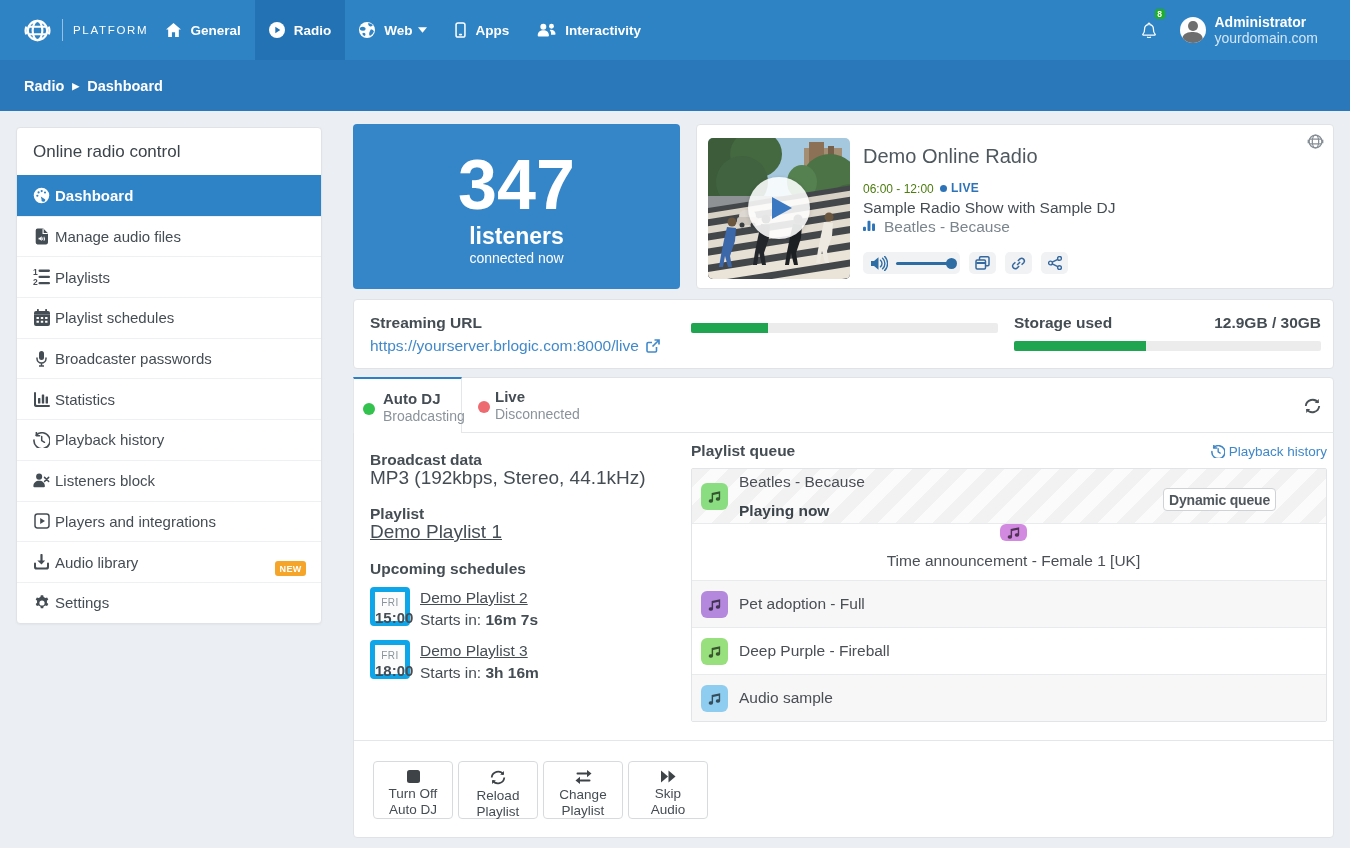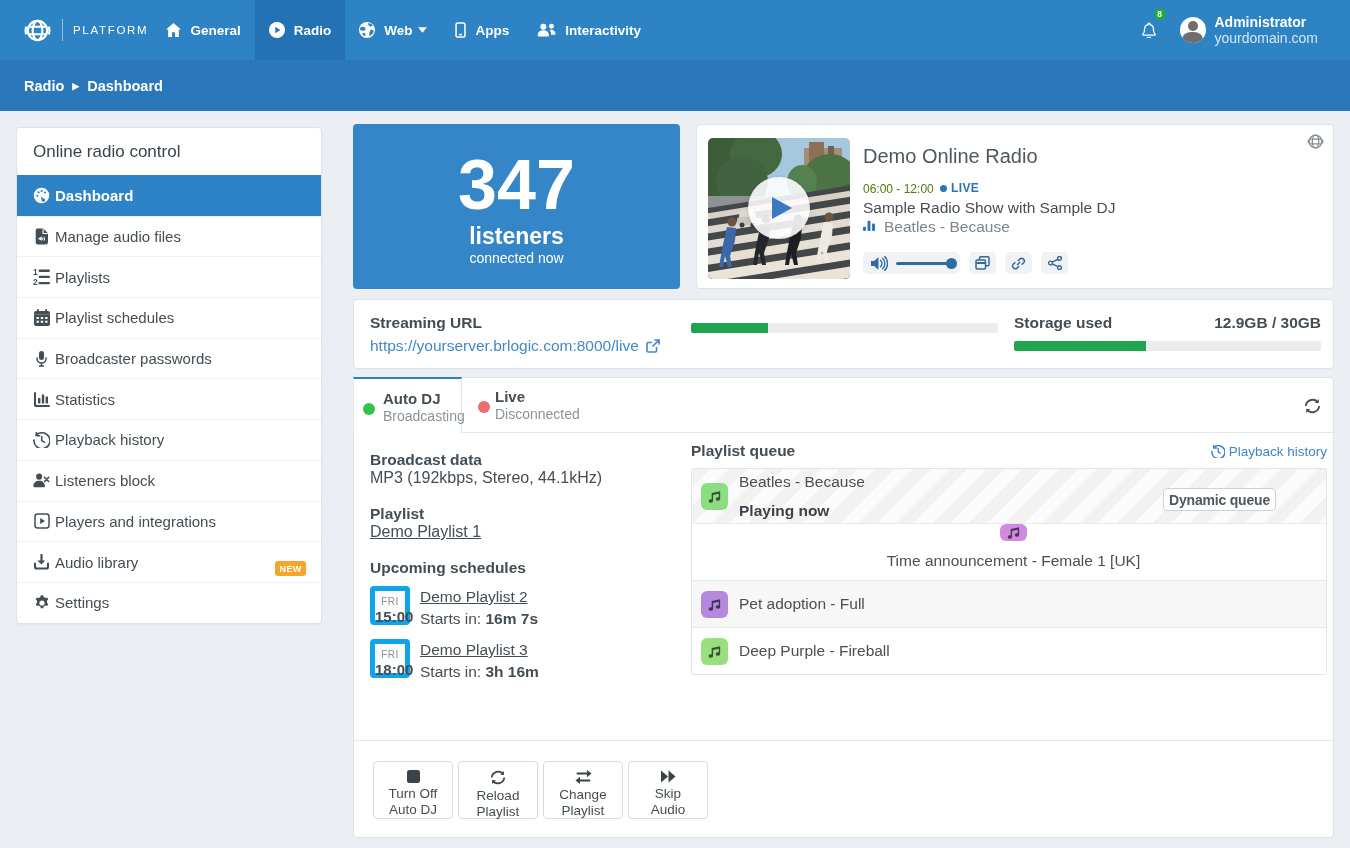--- a/index.html
+++ b/index.html
@@ -77,21 +77,21 @@
 .tab { position:absolute; top:0; height:56px; padding:11px 0 0 0; }
 .tab .tt { font-size:15px; font-weight:700; color:#454d54; }
 .tab .ts { font-size:14px; color:#8a939b; margin-top:1px; }
 .tab1 { left:0; width:109px; background:#fff; border-top:2px solid #2e80c4; border-right:1px solid #e4e7e9; border-left:1px solid #e4e7e9; padding-left:29px; }
 .tab1 .dotg { position:absolute; left:9px; top:24px; width:12px; height:12px; border-radius:50%; background:#32c24d; }
 .tab2 { left:109px; padding-left:33px; width:130px; }
 .tab2 .dotr { position:absolute; left:16px; top:24px; width:12px; height:12px; border-radius:50%; background:#ec6a70; }
 .refresh { position:absolute; right:13px; top:21px; }
 
 .bd-label { font-size:15.5px; font-weight:700; color:#454d54; line-height:18px; }
-.bd-text { font-size:16px; color:#454d54; line-height:18px; }
+.bd-text { font-size:19px; color:#454d54; line-height:18px; }
 .leftcol { position:absolute; left:16px; top:73px; width:300px; }
 .schedrow { display:flex; gap:10px; margin-bottom:11px; }
 .timebox { width:40px; height:39px; border:5px solid #0ea5e9; background:#fcfcfc; border-radius:4px; text-align:center; flex:none; }
 .timebox .d { font-size:10px; color:#8a939b; letter-spacing:.5px; margin-top:5px; }
 .timebox .t { font-size:15px; font-weight:700; color:#454d54; margin-top:1px; }
 .schedrow .si { padding-top:2px; }
 .schedrow .si a { font-size:15.5px; color:#454d54; text-decoration:underline; }
 .schedrow .si .st { font-size:15.5px; color:#454d54; margin-top:4px; }
 
 .queuewrap { position:absolute; left:337px; top:64px; width:636px; }
@@ -488,20 +488,30 @@
       <div class="qrow h1">
         <div class="qic" style="background:#97e07d">
             <svg width="17" height="17" viewBox="0 0 18 18" fill="#000" opacity="0.62">
               <path d="M6 5.4 L15 3.5 V11.7 a2.3 1.9 0 1 1-1.5-1.8 V6.1 L7.5 7.5 V13.8 a2.3 1.9 0 1 1-1.5-1.8Z"></path>
             </svg>
           </div>
         <div>
             <div class="l1">Deep Purple - Fireball</div>
           </div>
       </div>
+      <div class="qrow h1 alt">
+        <div class="qic" style="background:#8ecdf0">
+            <svg width="17" height="17" viewBox="0 0 18 18" fill="#000" opacity="0.62">
+              <path d="M6 5.4 L15 3.5 V11.7 a2.3 1.9 0 1 1-1.5-1.8 V6.1 L7.5 7.5 V13.8 a2.3 1.9 0 1 1-1.5-1.8Z"></path>
+            </svg>
+          </div>
+        <div>
+            <div class="l1">Audio sample</div>
+          </div>
+      </div>
     </div>
   </div>
 
   <div class="cardfoot">
     <div class="fbtns">
       <div class="fbtn"><svg width="13" height="13" viewBox="0 0 13 13">
             <rect width="13" height="13" rx="2.5" fill="#3d4347"></rect>
           </svg>Turn Off<br>Auto DJ</div>
       <div class="fbtn"><svg width="16" height="15" viewBox="0 0 17 16" fill="none" stroke="#3d4347" stroke-width="1.9">
             <path d="M15.2 8 a6.8 6.8 0 0 1-12.4 3.2 M1.8 8 A6.8 6.8 0 0 1 14.2 4.8"></path>

